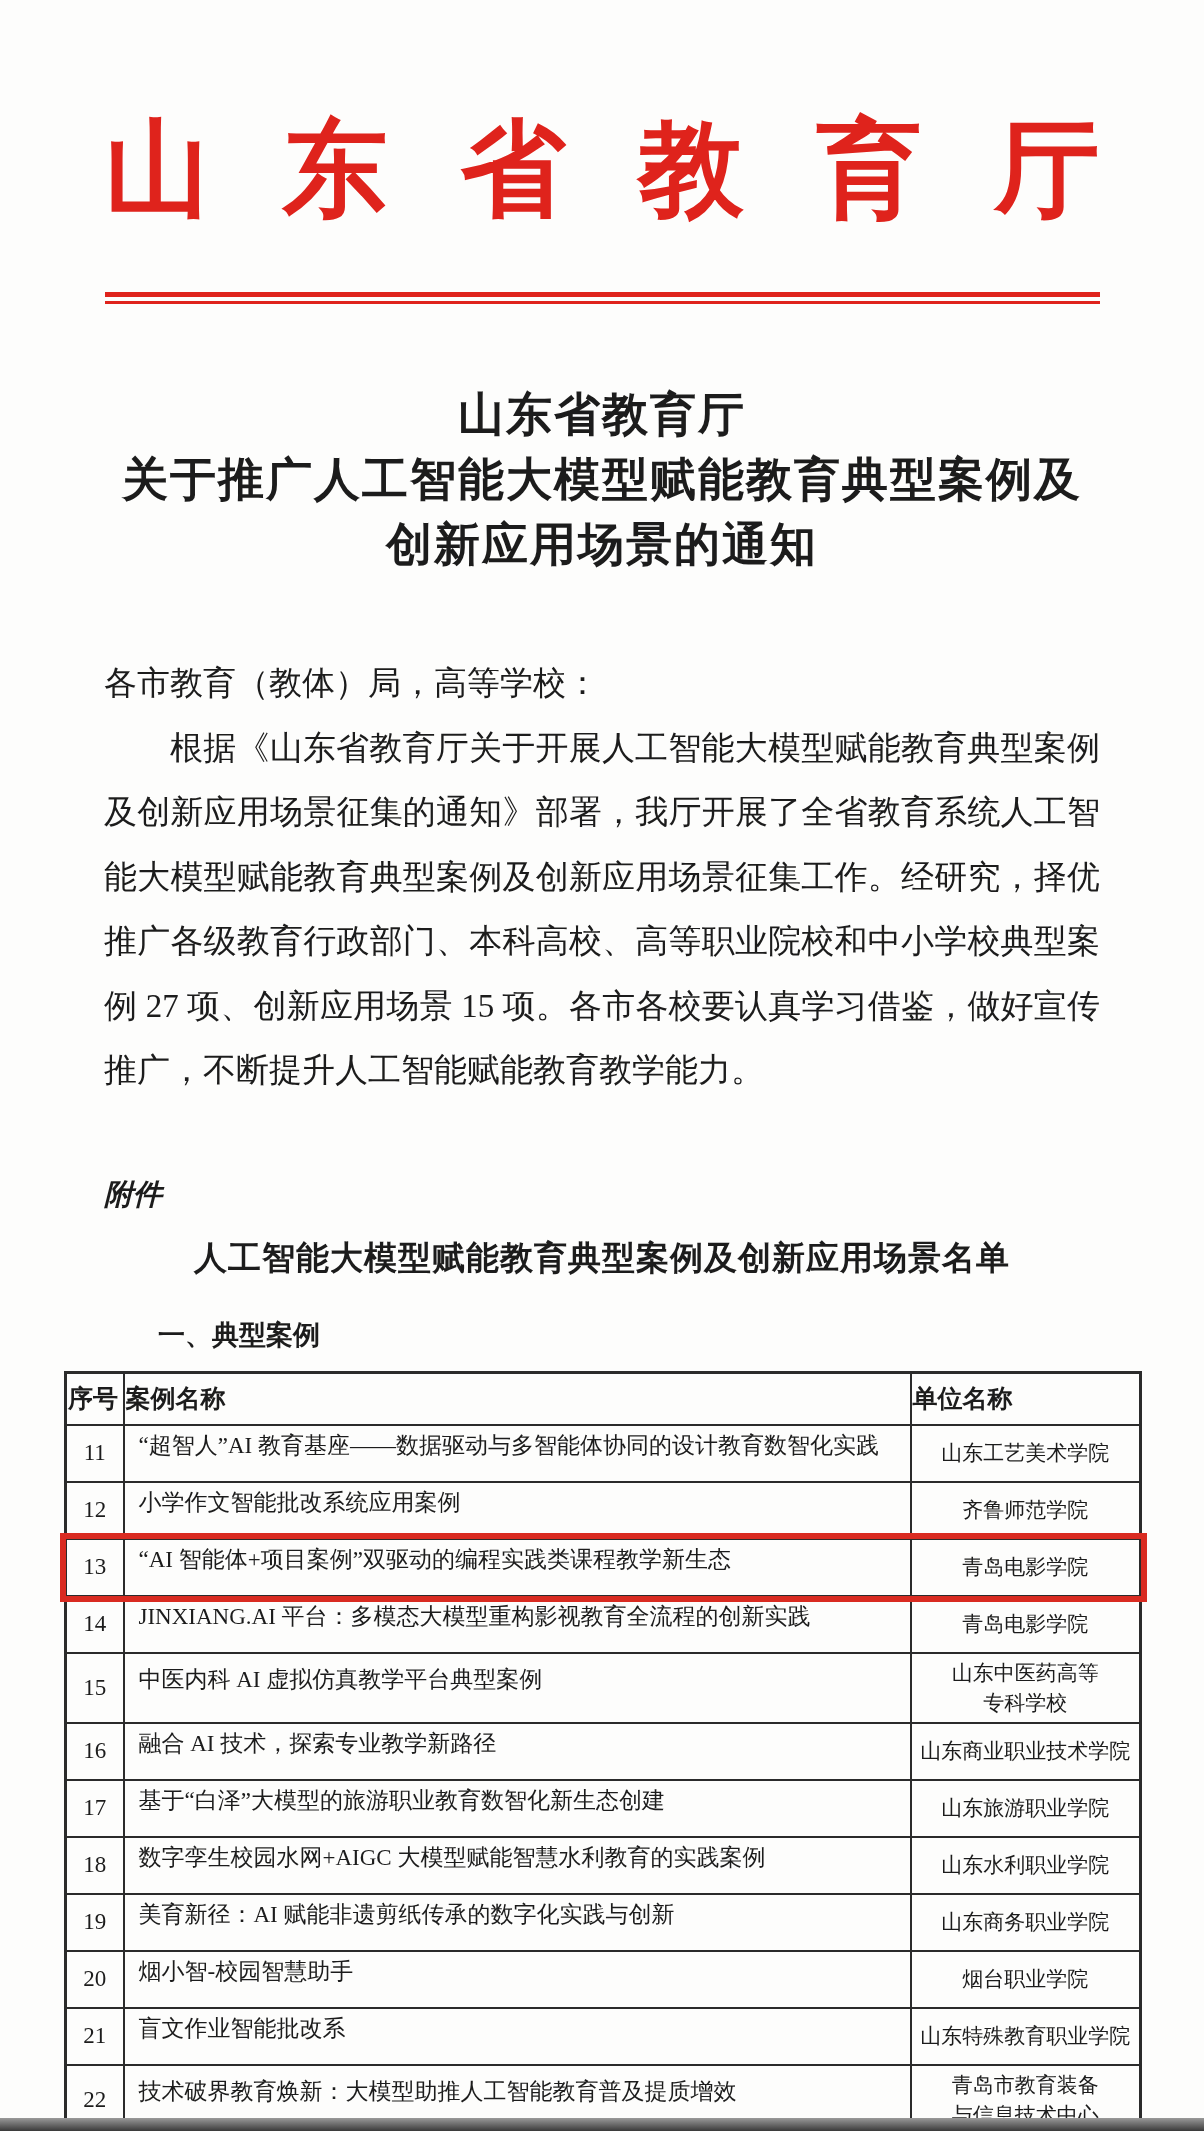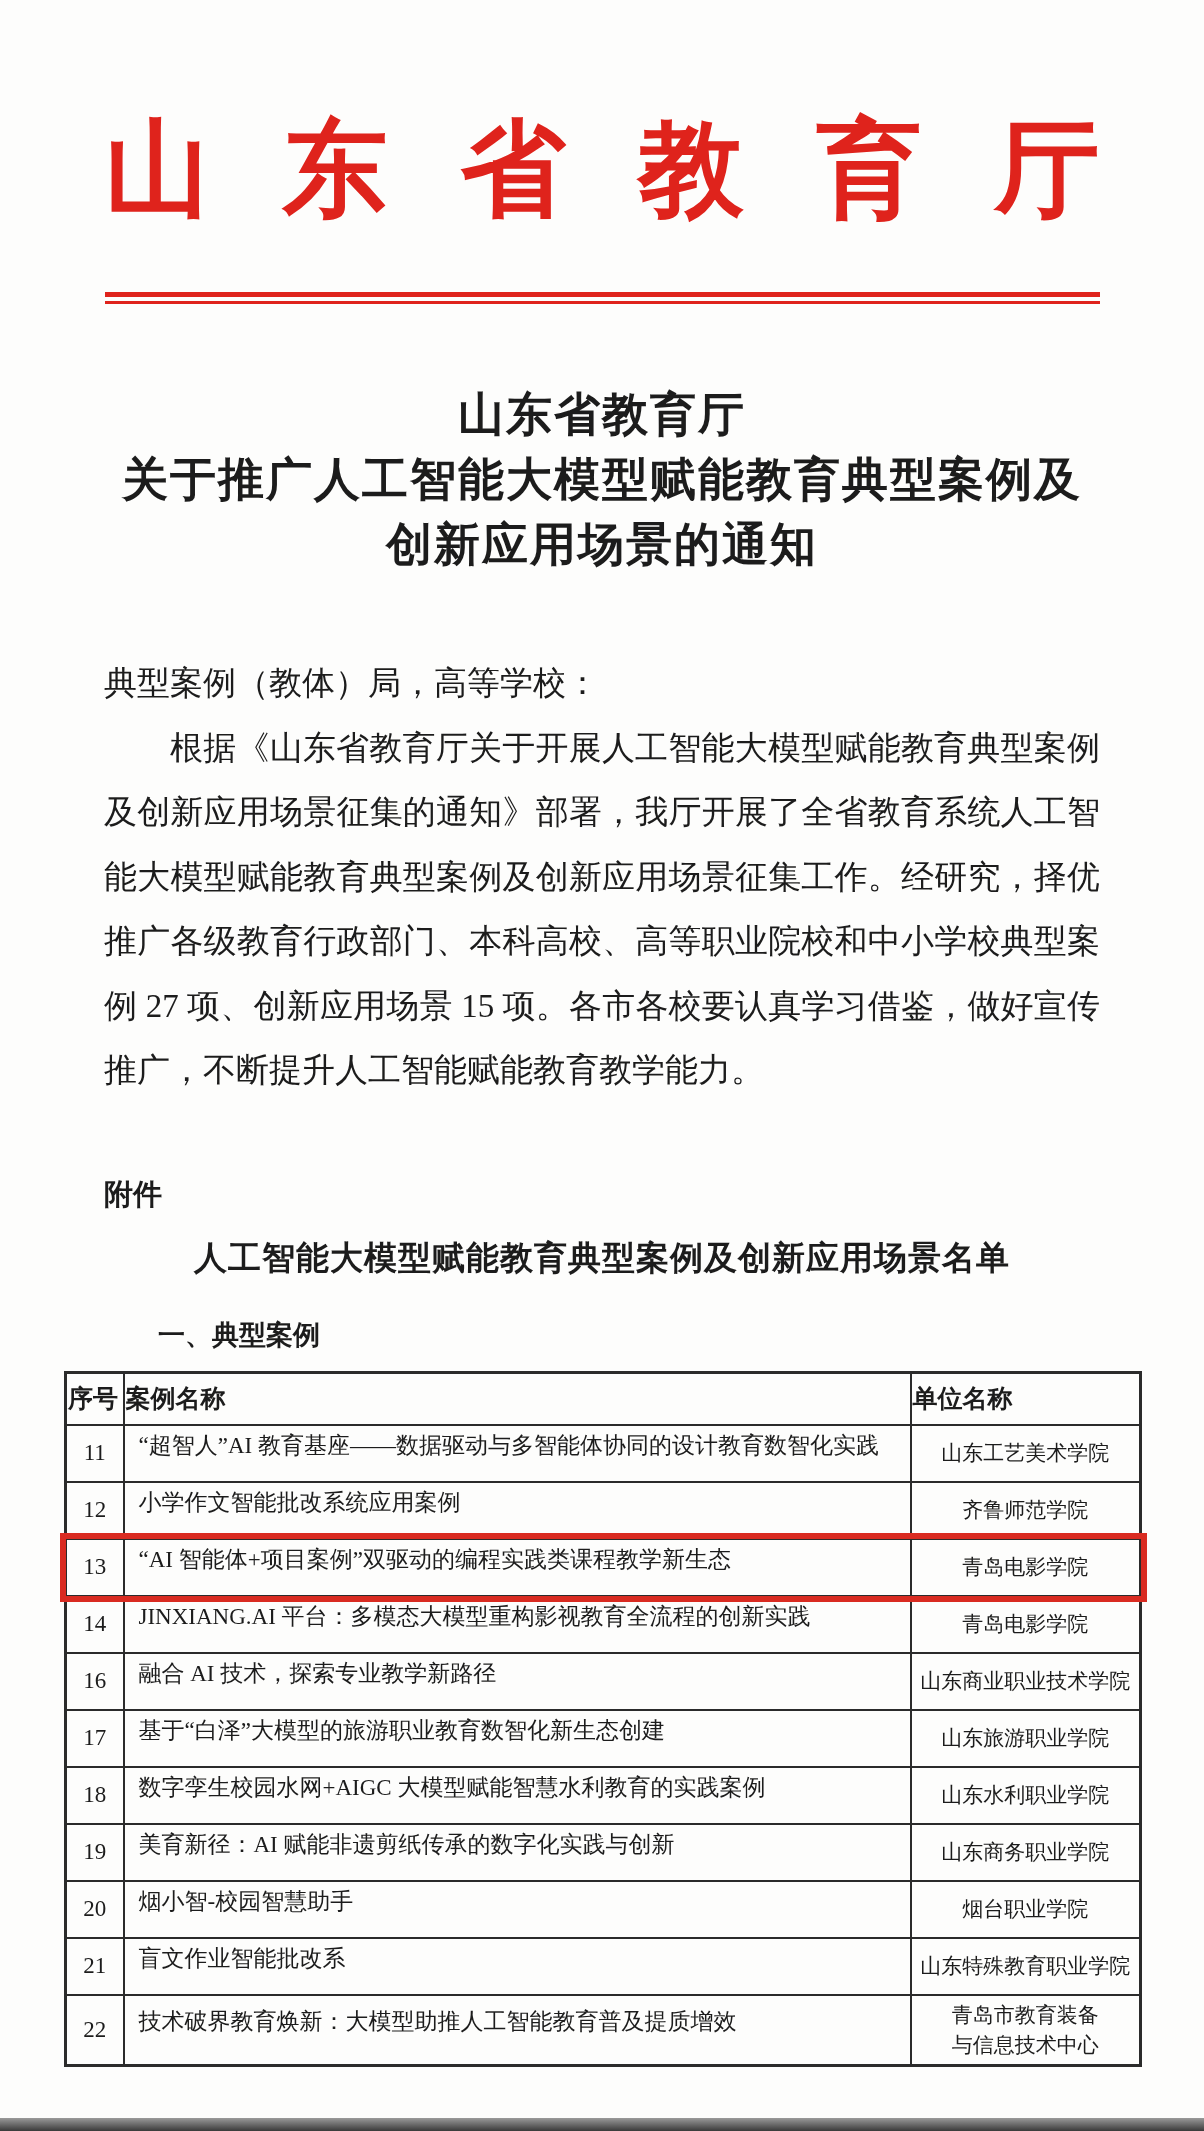--- a/index.html
+++ b/index.html
@@ -15,21 +15,21 @@
   .red-rule {
     margin:52px auto 0; width:995px; height:4px;
     border-top:5px solid #df231c; border-bottom:3px solid #df231c;
   }
   .doc-title { margin-top:78px; text-align:center; font-size:46px; font-weight:bold;
     line-height:65px; letter-spacing:2px; }
   .body-block { margin:74px 104px 0; font-size:33px; line-height:64.5px;
     text-align:justify; text-justify:inter-ideograph; }
   .paragraph { text-indent:2em; margin:0; }
   .salutation { margin:0; }
-  .attachment-label { margin:72px 0 0 104px; font-size:29px; font-weight:bold; }
+  .attachment-label { margin:72px 0 0 104px; font-size:29px; font-weight:bold;font-style:italic; }
   .attachment-title { margin-top:21px; text-align:center; font-size:33px; font-weight:bold;
     letter-spacing:1px; }
   .section-heading { margin:36px 0 0 158px; font-size:27px; font-weight:bold; }
   table.cases {
     margin:18px 0 0 64px; border-collapse:collapse; table-layout:fixed; width:1075px;
     border:3px solid #2b2b2b;
   }
   table.cases th, table.cases td { border:2px solid #2b2b2b; overflow:hidden; }
   table.cases th { height:48px; font-size:25px; font-weight:bold; text-align:left; }
   table.cases tr { height:52px; }
@@ -57,21 +57,21 @@
 
   <div class="red-rule"></div>
 
   <div class="doc-title">
     <div>山东省教育厅</div>
     <div>关于推广人工智能大模型赋能教育典型案例及</div>
     <div>创新应用场景的通知</div>
   </div>
 
   <div class="body-block">
-    <p class="salutation">典型案例（教体）局，高等学校：</p>
+    <p class="salutation">各市教育（教体）局，高等学校：</p>
     <p class="paragraph">根据《山东省教育厅关于开展人工智能大模型赋能教育典型案例及创新应用场景征集的通知》部署，我厅开展了全省教育系统人工智能大模型赋能教育典型案例及创新应用场景征集工作。经研究，择优推广各级教育行政部门、本科高校、高等职业院校和中小学校典型案例 27 项、创新应用场景 15 项。各市各校要认真学习借鉴，做好宣传推广，不断提升人工智能赋能教育教学能力。</p>
   </div>
 
   <div class="attachment-label">附件</div>
   <div class="attachment-title">人工智能大模型赋能教育典型案例及创新应用场景名单</div>
   <div class="section-heading">一、典型案例</div>
 
   <table class="cases">
     <colgroup>
       <col style="width:58px">
@@ -98,20 +98,26 @@
         </tr>
         <tr class="highlight">
           <td class="td-no">13</td>
           <td class="td-case">“AI 智能体+项目案例”双驱动的编程实践类课程教学新生态</td>
           <td class="td-org">青岛电影学院</td>
         </tr>
         <tr>
           <td class="td-no">14</td>
           <td class="td-case">JINXIANG.AI 平台：多模态大模型重构影视教育全流程的创新实践</td>
           <td class="td-org">青岛电影学院</td>
+        </tr>
+        <tr>
+          <td class="td-no">15</td>
+          <td class="td-case">中医内科 AI 虚拟仿真教学平台典型案例</td>
+          <td class="td-org">山东中医药高等
+专科学校</td>
         </tr>
         <tr>
           <td class="td-no">16</td>
           <td class="td-case">融合 AI 技术，探索专业教学新路径</td>
           <td class="td-org">山东商业职业技术学院</td>
         </tr>
         <tr>
           <td class="td-no">17</td>
           <td class="td-case">基于“白泽”大模型的旅游职业教育数智化新生态创建</td>
           <td class="td-org">山东旅游职业学院</td>

